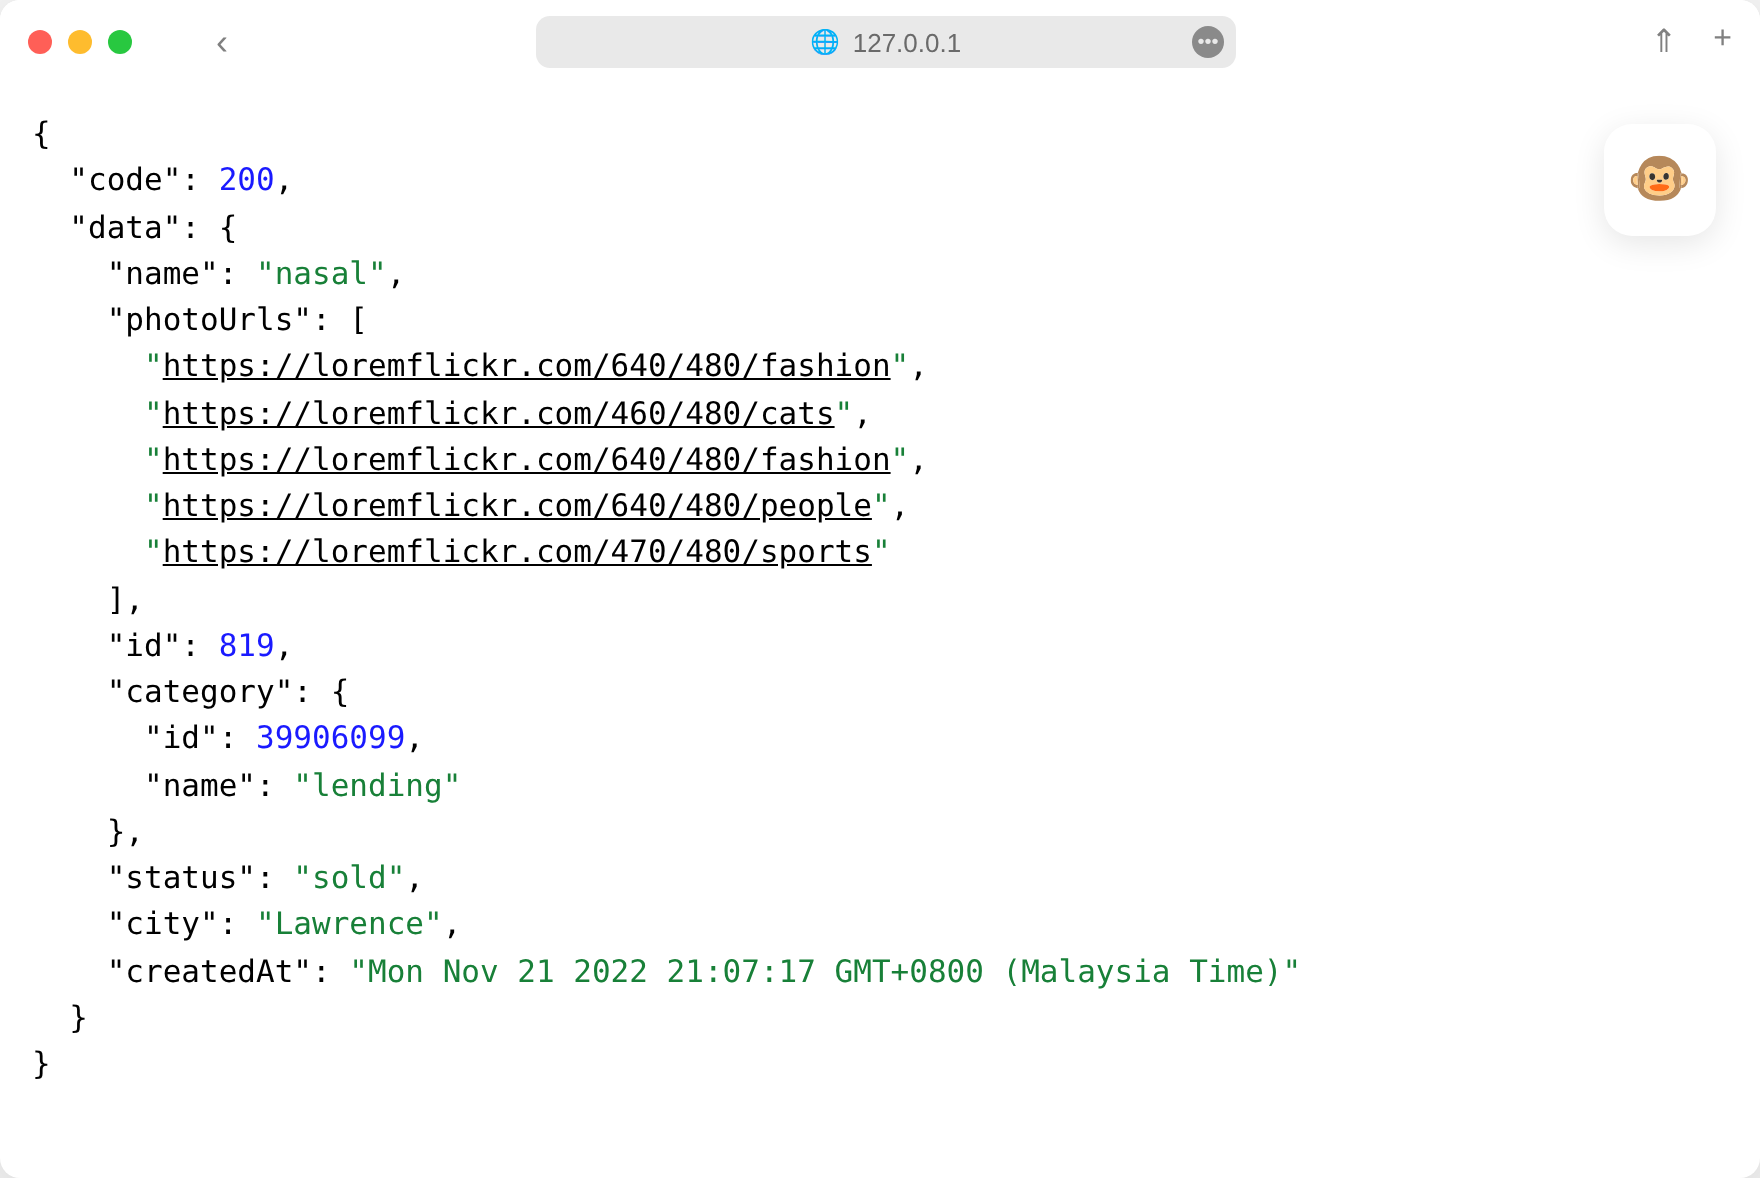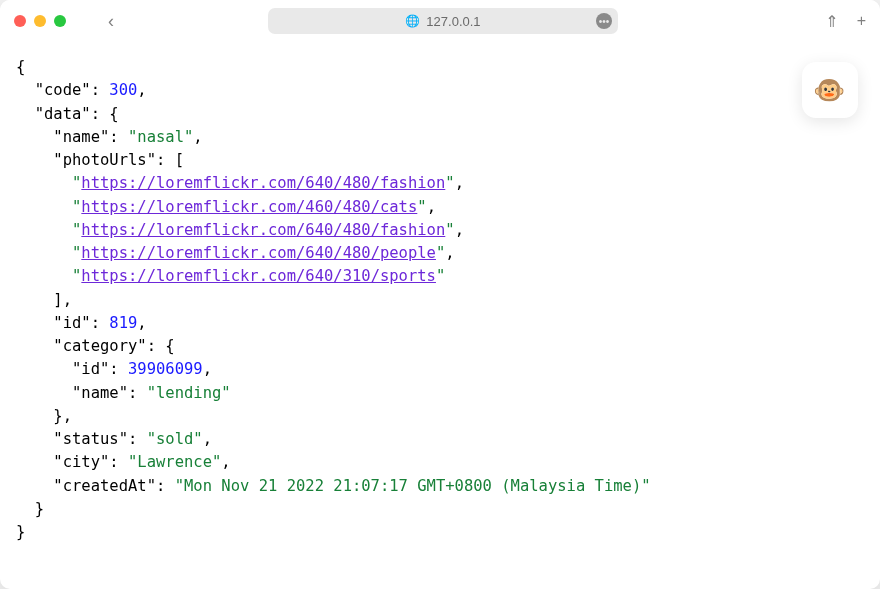--- a/index.html
+++ b/index.html
@@ -70,21 +70,21 @@
     padding: 14px 16px;
     font-family: ui-monospace, "SF Mono", Menlo, Consolas, monospace;
     font-size: 15.5px;
     line-height: 1.5;
     white-space: pre;
     overflow: hidden;
   }
   .key { color:#000; }
   .str { color:#188038; }
   .num { color:#1a1aff; }
-  .link { color:#6d28d9; text-decoration: underline; cursor:pointer;}
+  .link { color:#000000; text-decoration: underline; cursor:pointer;}
 
   .monkey-badge {
     position:absolute;
     top: 20px; right: 22px;
     width:56px;height:56px;
     background:#fff;
     border-radius:14px;
     box-shadow: 0 4px 16px rgba(0,0,0,0.1);
     display:flex;align-items:center;justify-content:center;
     font-size:26px;
@@ -106,29 +106,29 @@
       <span>127.0.0.1</span>
       <span class="more">•••</span>
     </div>
     <div class="tb-right">
       <span>⇑</span>
       <span>+</span>
     </div>
   </div>
 
   <div class="content"><span>{</span>
-  <span class="key">"code"</span>: <span class="num">300</span>,
+  <span class="key">"code"</span>: <span class="num">200</span>,
   <span class="key">"data"</span>: {
     <span class="key">"name"</span>: <span class="str">"nasal"</span>,
     <span class="key">"photoUrls"</span>: [
       <span class="str">"</span><span class="link">https://loremflickr.com/640/480/fashion</span><span class="str">"</span>,
       <span class="str">"</span><span class="link">https://loremflickr.com/460/480/cats</span><span class="str">"</span>,
       <span class="str">"</span><span class="link">https://loremflickr.com/640/480/fashion</span><span class="str">"</span>,
       <span class="str">"</span><span class="link">https://loremflickr.com/640/480/people</span><span class="str">"</span>,
-      <span class="str">"</span><span class="link">https://loremflickr.com/640/310/sports</span><span class="str">"</span>
+      <span class="str">"</span><span class="link">https://loremflickr.com/470/480/sports</span><span class="str">"</span>
     ],
     <span class="key">"id"</span>: <span class="num">819</span>,
     <span class="key">"category"</span>: {
       <span class="key">"id"</span>: <span class="num">39906099</span>,
       <span class="key">"name"</span>: <span class="str">"lending"</span>
     },
     <span class="key">"status"</span>: <span class="str">"sold"</span>,
     <span class="key">"city"</span>: <span class="str">"Lawrence"</span>,
     <span class="key">"createdAt"</span>: <span class="str" style="white-space:pre-wrap;">"Mon Nov 21 2022 21:07:17 GMT+0800 (Malaysia Time)"</span>
   }

